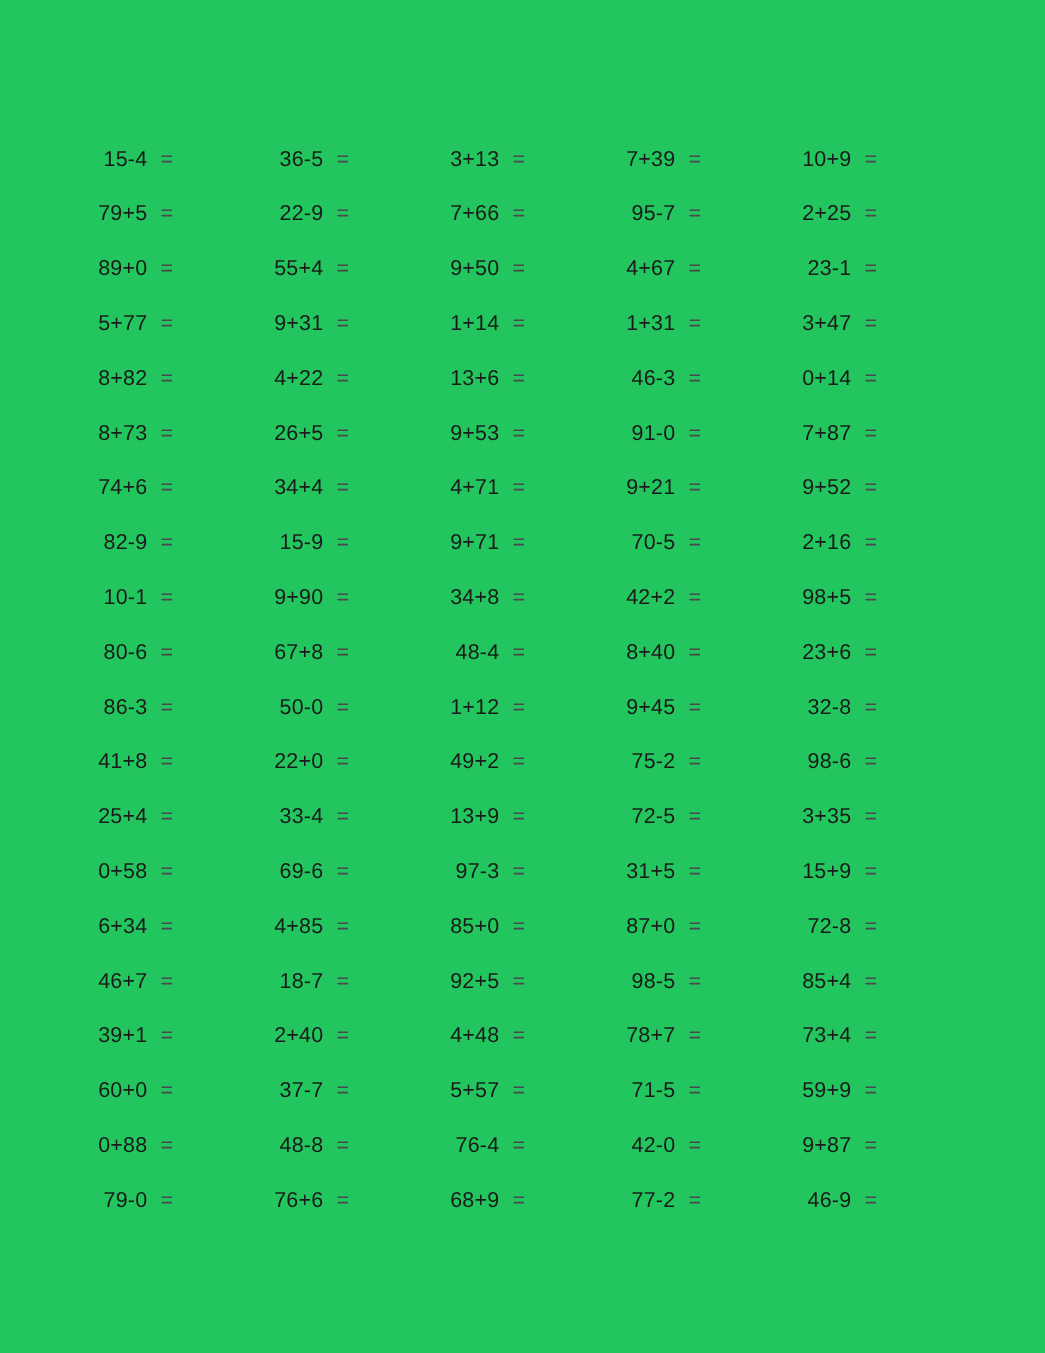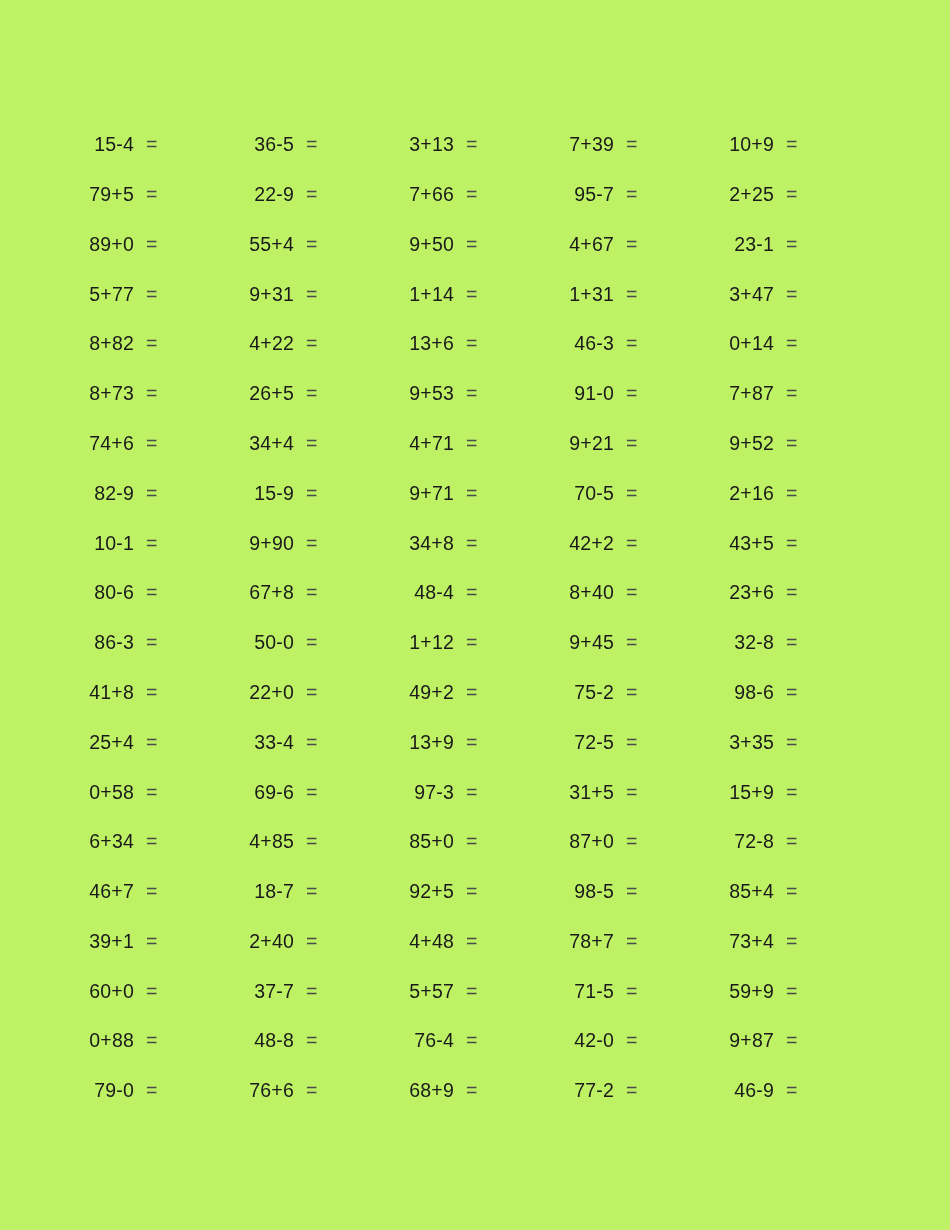--- a/index.html
+++ b/index.html
@@ -16,21 +16,21 @@
     color: #000000;
     overflow: hidden;
   }
 
   .page {
     position: absolute;
     left: 0;
     top: 0;
     width: 950px;
     height: 1230px;
-    background: #bef264;
+    background: #22c55e;
   }
 
   .worksheet-grid {
     position: absolute;
     left: 60px;
     top: 118px;
     width: 830px;
   }
 
   .problem-row {
@@ -325,21 +325,21 @@
           <span class="expr">34+8</span>
           <span class="equals">=</span>
           <span class="answer-blank"></span>
         </div>
         <div class="problem-cell">
           <span class="expr">42+2</span>
           <span class="equals">=</span>
           <span class="answer-blank"></span>
         </div>
         <div class="problem-cell">
-          <span class="expr">43+5</span>
+          <span class="expr">98+5</span>
           <span class="equals">=</span>
           <span class="answer-blank"></span>
         </div>
       </div>
       <div class="problem-row">
         <div class="problem-cell">
           <span class="expr">80-6</span>
           <span class="equals">=</span>
           <span class="answer-blank"></span>
         </div>

